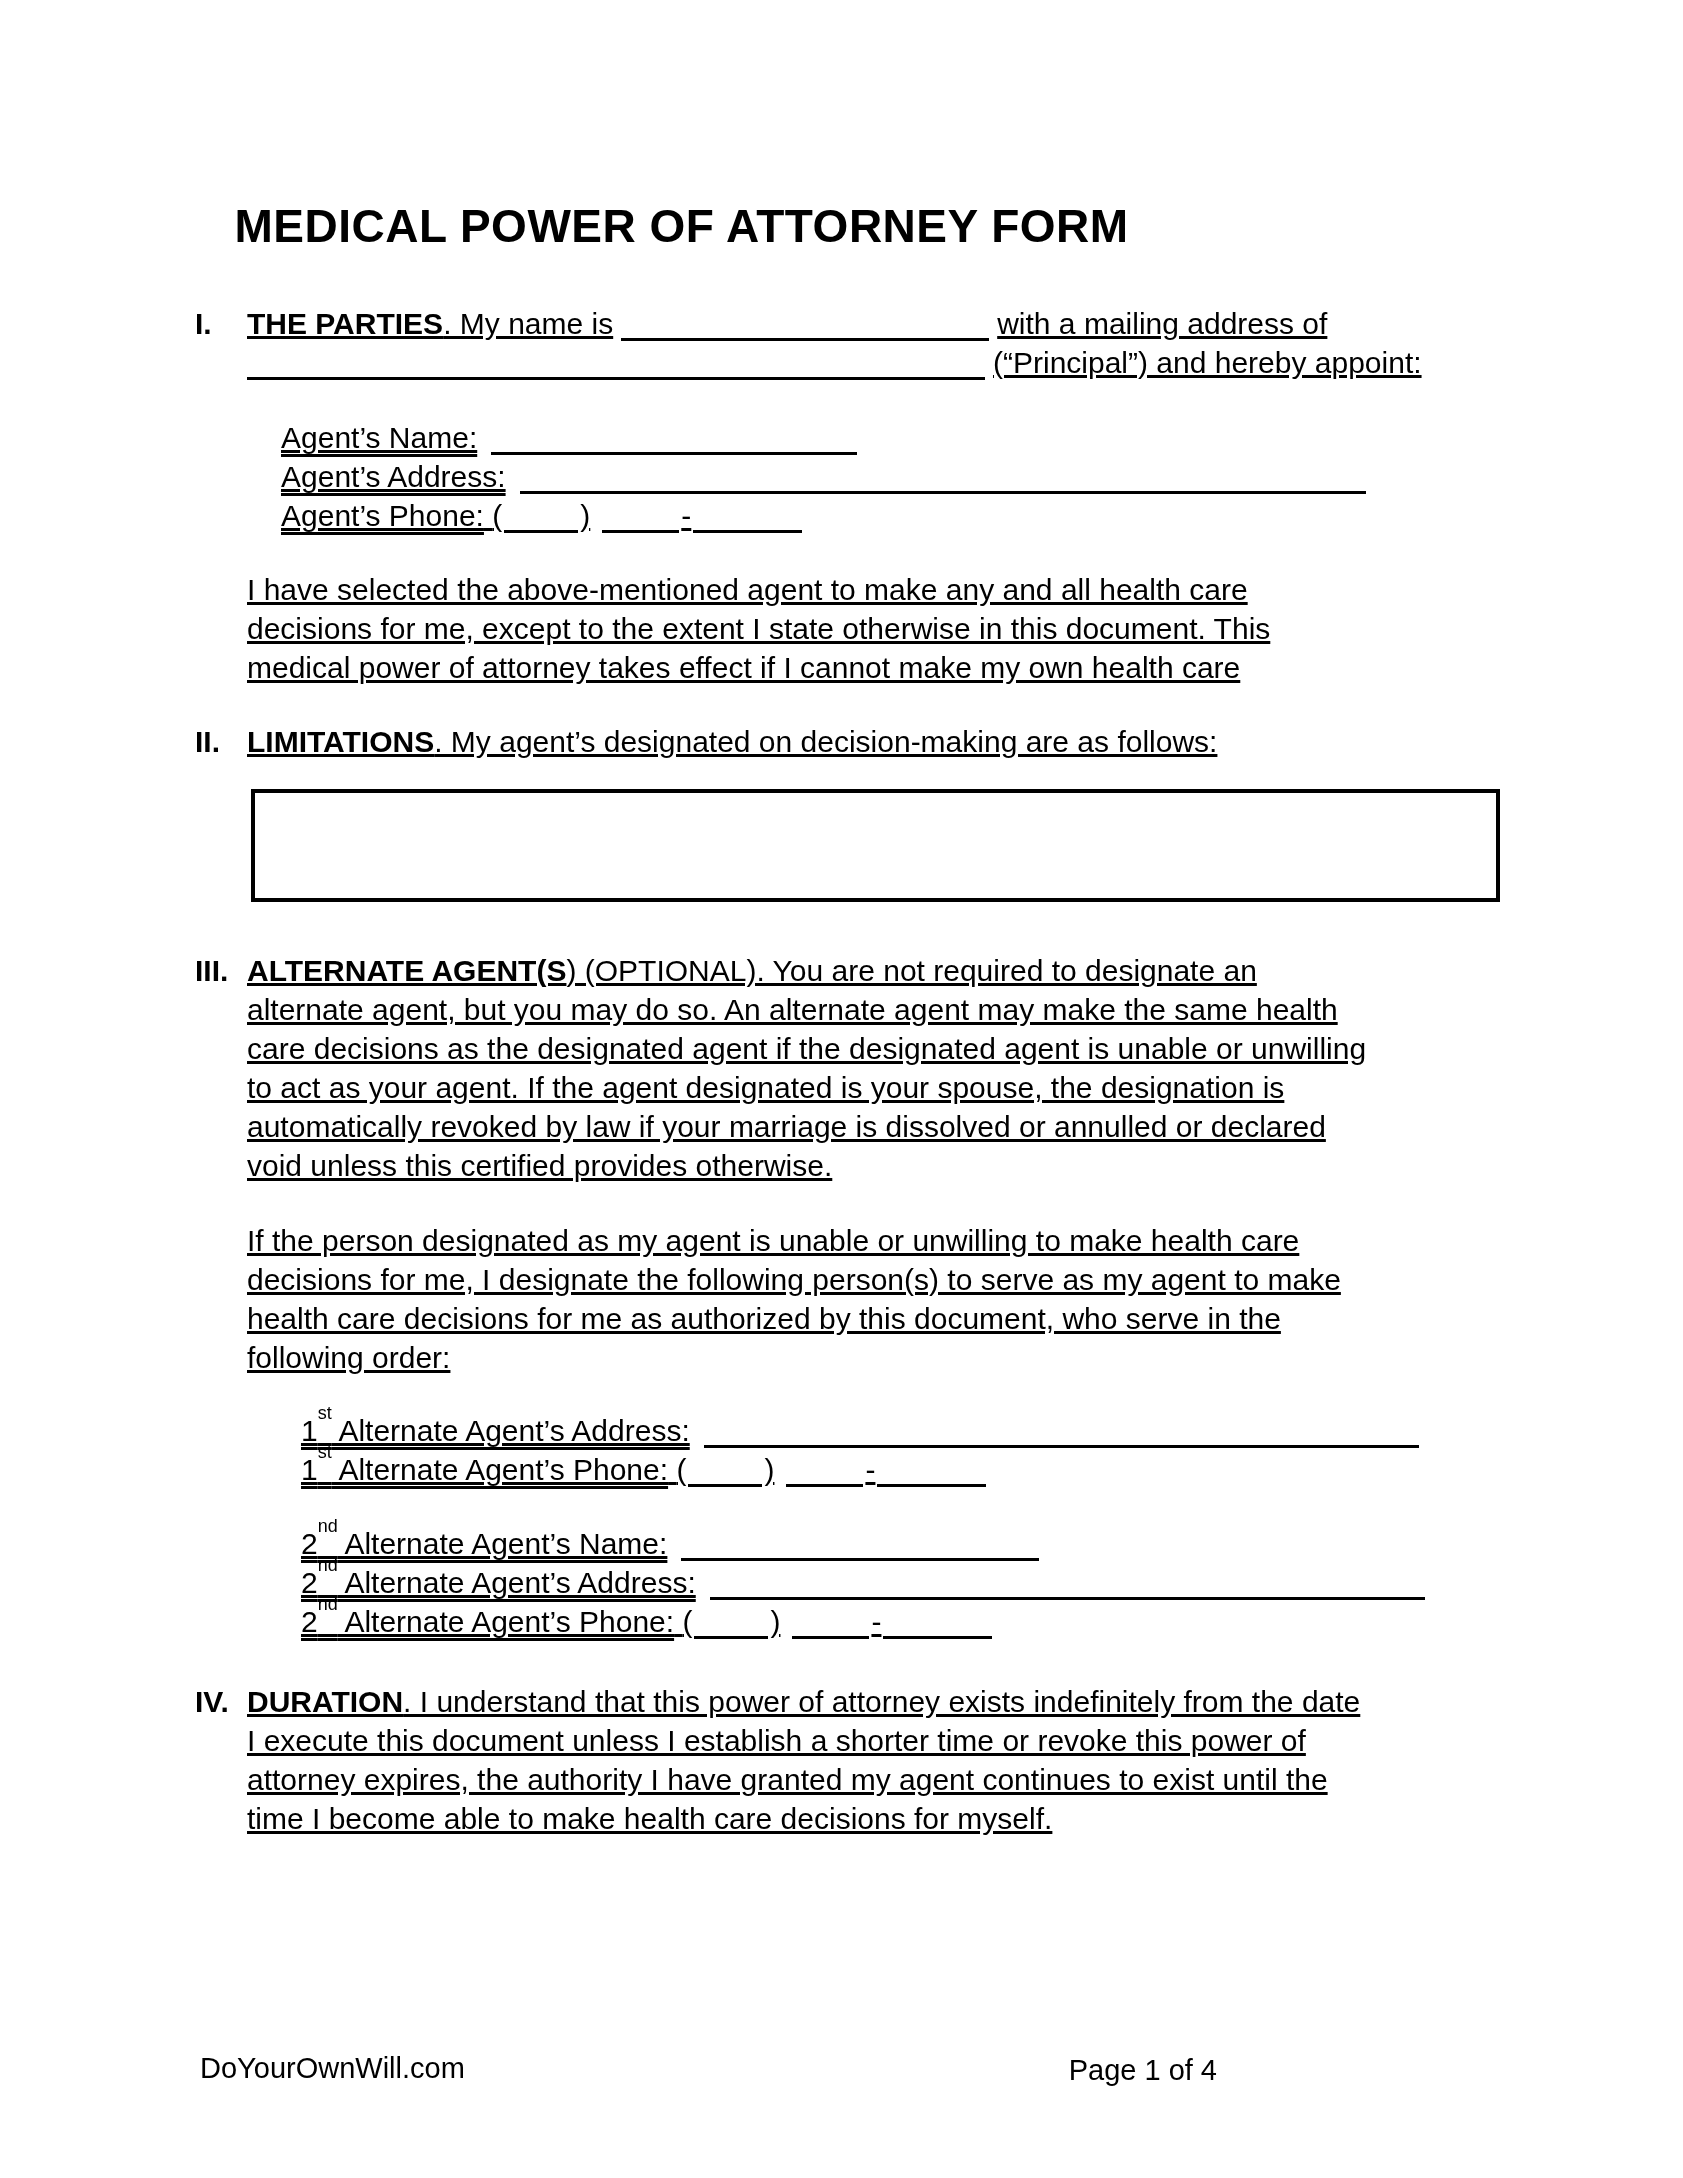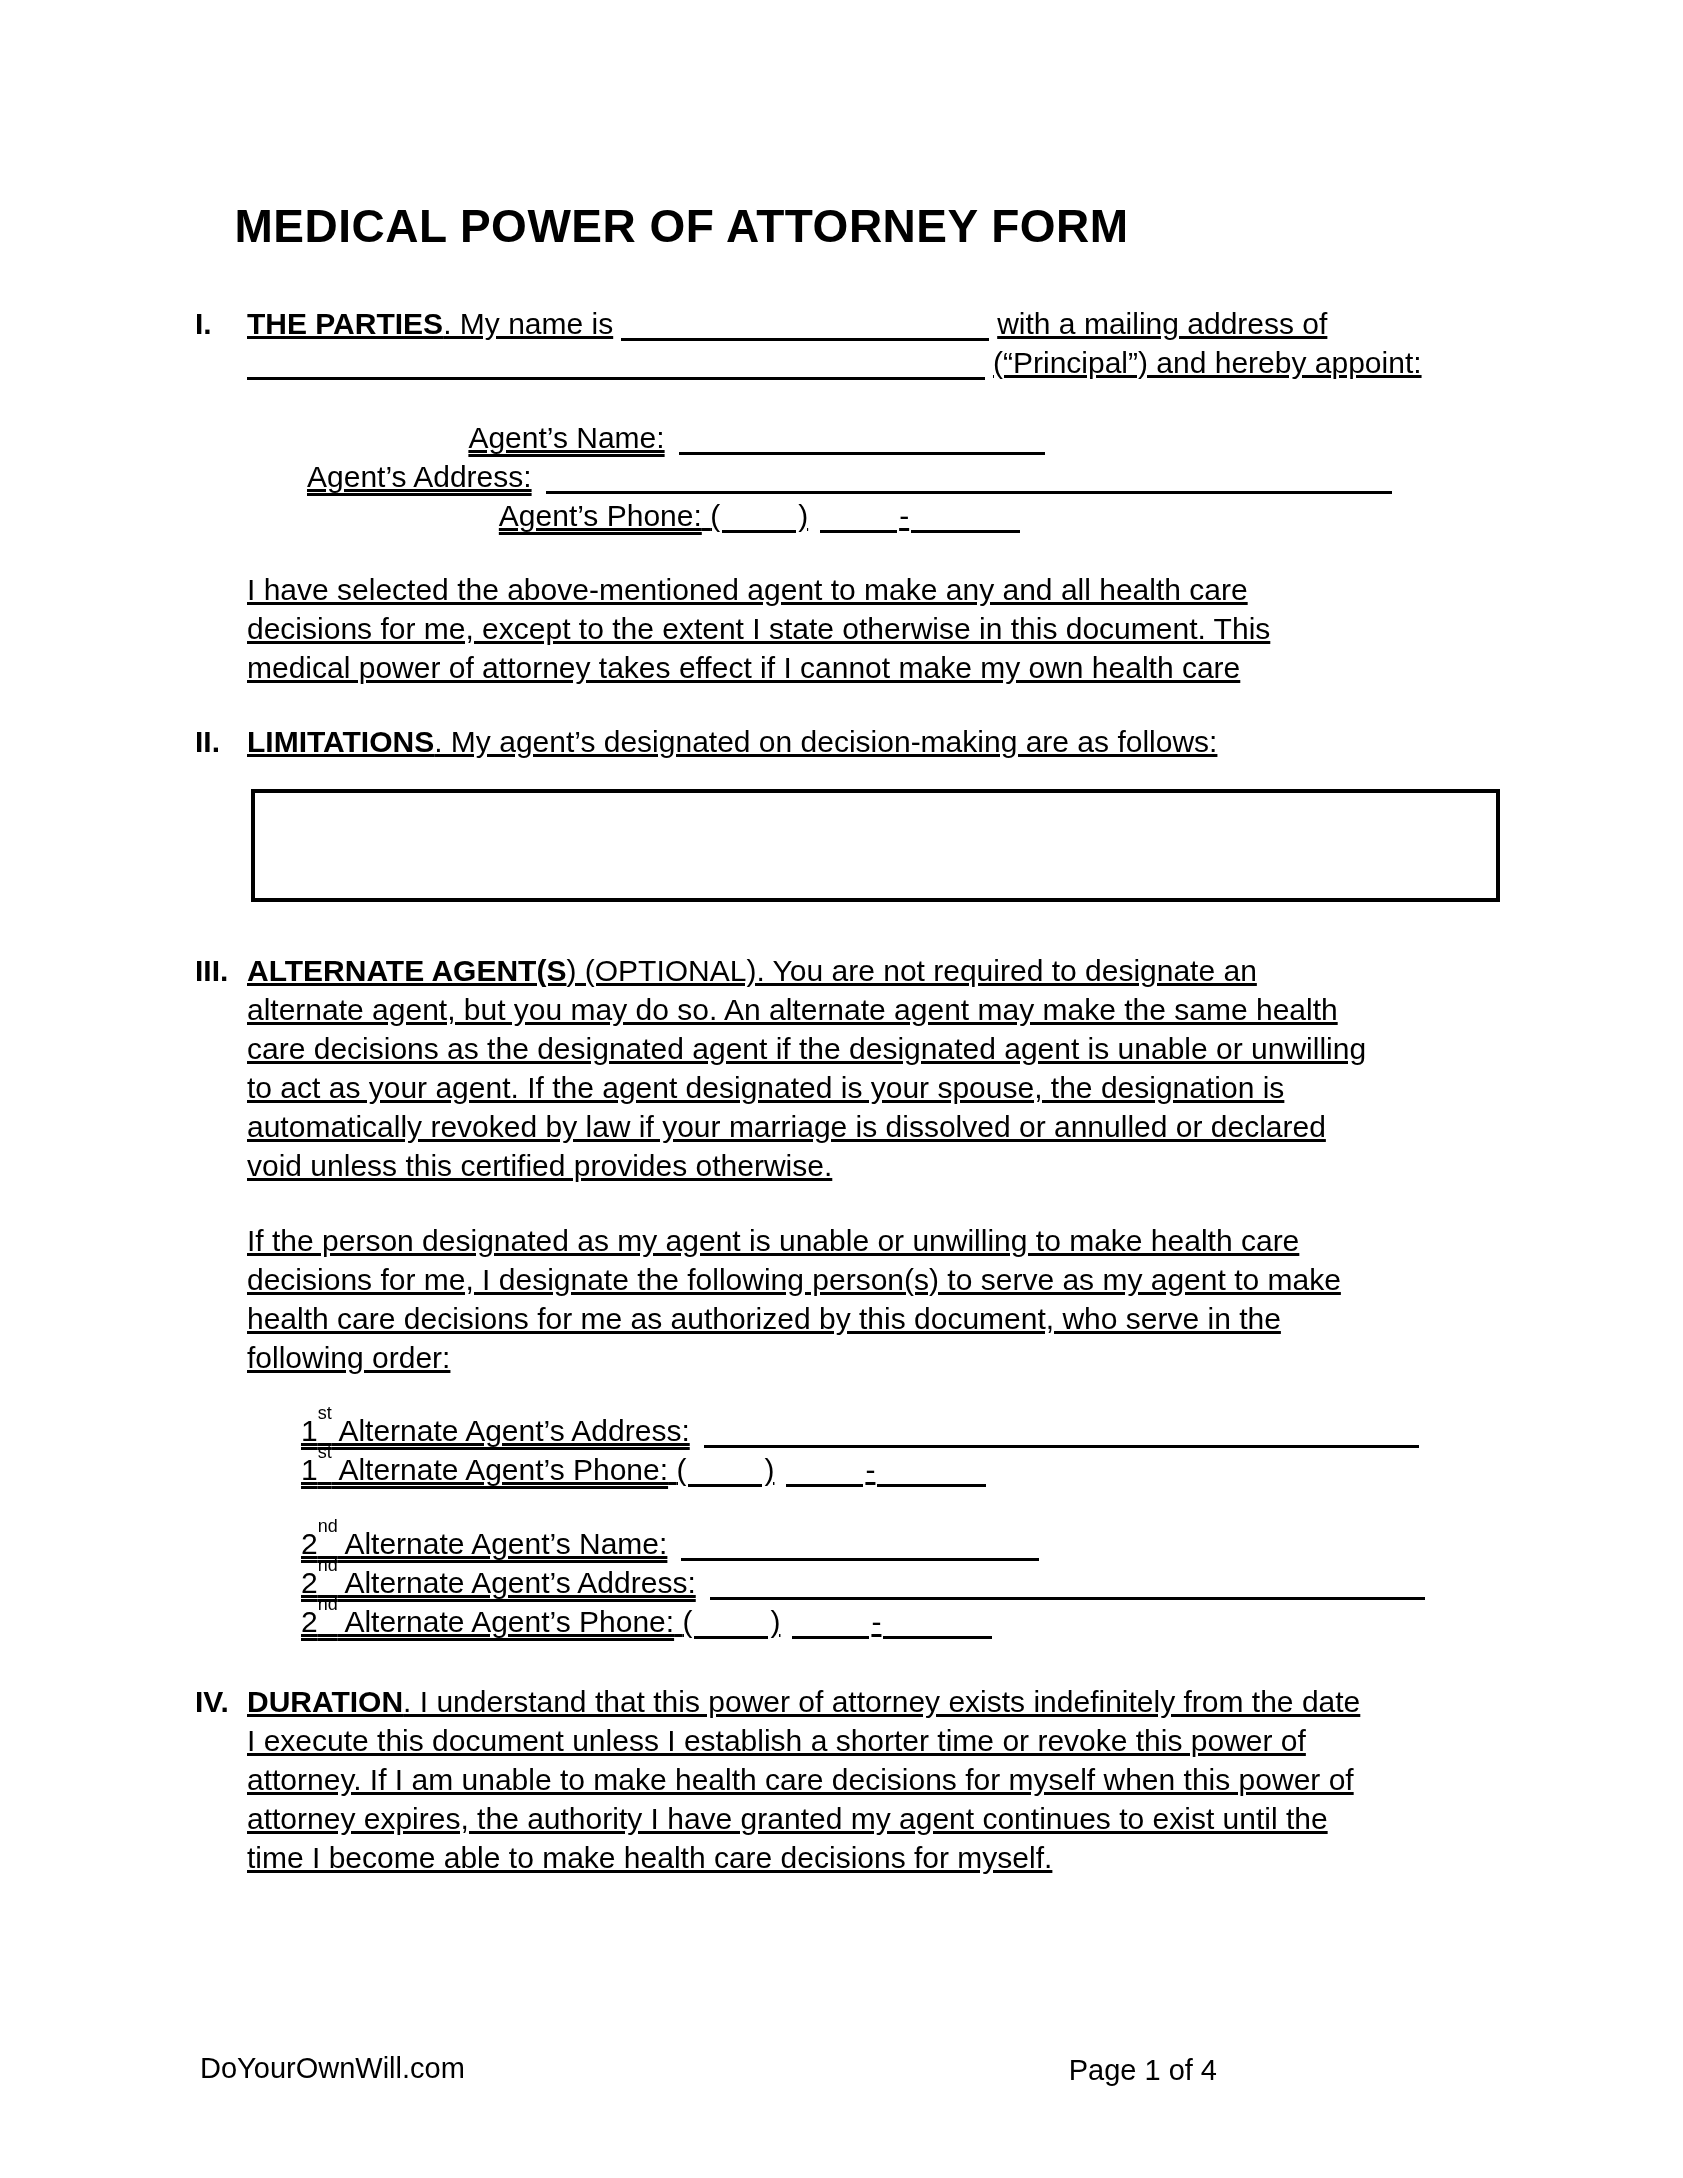--- a/index.html
+++ b/index.html
@@ -11,21 +11,21 @@
   }
   .page{position:relative;width:1363px;height:2178px;background:#fff;}
   .doc-title{
     padding-top:200px;text-align:center;
     font-size:46px;line-height:53px;font-weight:bold;letter-spacing:0.5px;
   }
   .section{position:relative;margin-left:195px;margin-right:149px;padding-left:52px;}
   .numeral{position:absolute;left:0;top:0;font-weight:bold;}
   .bold{font-weight:bold;}
   .s1{margin-top:51px;}
-  .fields{margin-top:36px;margin-left:60px;text-align:center;}
+  .fields{margin-top:36px;margin-left:34px;}
   .para{margin-top:35px;}
   .s2{margin-top:35px;}
   .limit-box{
     margin:28px 149px 0 251px;width:1241px;height:105px;
     border:4px solid #000;background:#fff;
   }
   .s3{margin-top:49px;}
   .para2{margin-top:36px;}
   .altfields{margin-left:54px;}
   .alt1{margin-top:34px;}
@@ -110,21 +110,20 @@
       <div class="line"><span class="ul"><span>2</span><sup>nd</sup><span> Alternate Agent’s Name:</span></span><span class="blank bk-alt-name"></span></div>
       <div class="line"><span class="ul"><span>2</span><sup>nd</sup><span> Alternate Agent’s Address:</span></span><span class="blank bk-alt-addr"></span></div>
       <div class="line"><span class="ul"><span>2</span><sup>nd</sup><span> Alternate Agent’s Phone:</span></span>&nbsp;<span>(</span><span class="blank bk-ph-area"></span><span>)</span><span class="blank bk-ph-mid"></span><span>-</span><span class="blank bk-ph-last"></span></div>
     </div>
   </div>
 
   <div class="section s4">
     <span class="numeral">IV.</span>
     <div class="line"><span class="bold">DURATION</span><span>. I understand that this power of attorney exists indefinitely from the date</span></div>
     <div class="line">I execute this document unless I establish a shorter time or revoke this power of</div>
-    <div class="line">attorney. If I am unable to make health care decisions for myself when this power of</div>
     <div class="line">attorney expires, the authority I have granted my agent continues to exist until the</div>
     <div class="line">time I become able to make health care decisions for myself.</div>
   </div>
 
   <div class="footer-site">DoYourOwnWill.com</div>
   <div class="footer-page">Page 1 of 4</div>
 
 </div>
 
 

